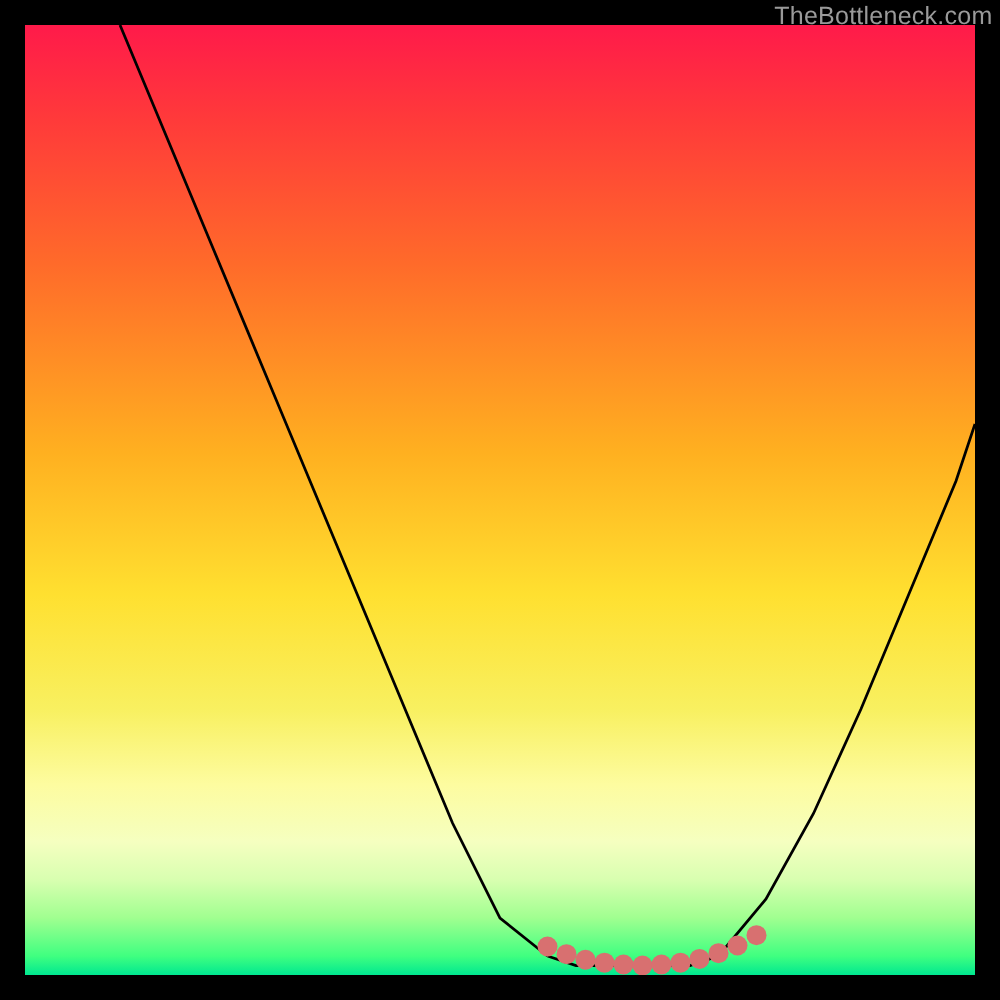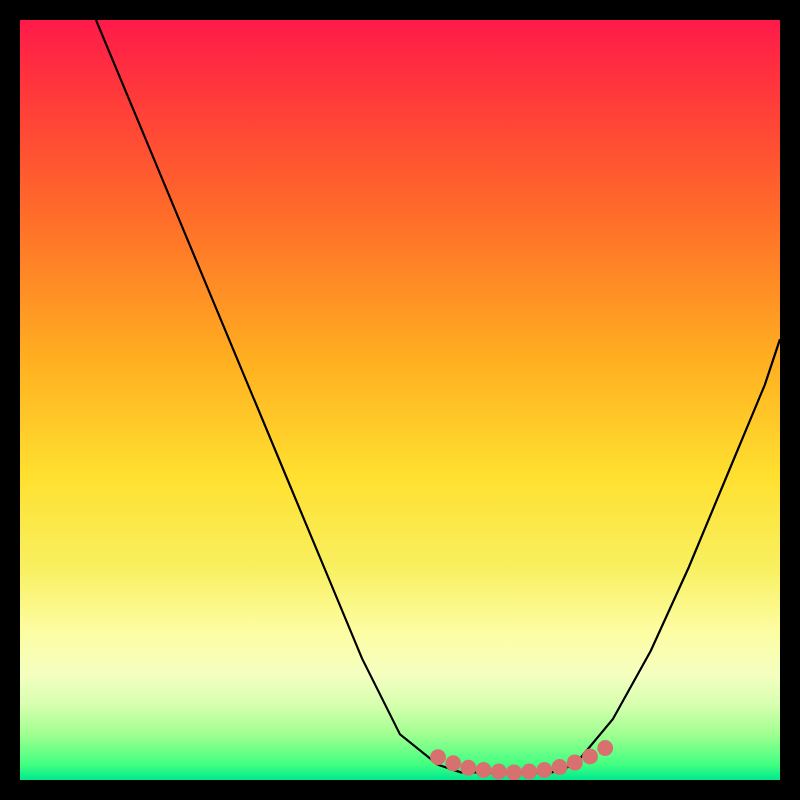--- a/index.html
+++ b/index.html
@@ -55,20 +55,21 @@
     color: #9a9a9a;
     font-size: 20px;
     letter-spacing: 0.2px;
     user-select: none;
   }
 </style>
 </head>
 <body>
 
 <div class="frame">
+  <div class="watermark">TheBottleneck.com</div>
 
   <div class="plot">
     <svg class="curve" viewBox="0 0 760 760" preserveAspectRatio="none">
       <path d="M76.0 0.0 L114.0 91.2 L152.0 182.4 L190.0 273.6 L228.0 364.8 L266.0 456.0 L304.0 547.2 L342.0 638.4 L380.0 714.4 L418.0 744.8 " fill="none" stroke="#000" stroke-width="2.2"></path>
       <path d="M418.0 744.8 L440.8 752.4 L463.6 752.4 L486.4 752.4 L509.2 752.4 L532.0 752.4 L554.8 744.8 " fill="none" stroke="#000" stroke-width="2.2"></path>
       <path d="M554.8 744.8 L592.8 699.2 L630.8 630.8 L668.8 547.2 L706.8 456.0 L744.8 364.8 L760.0 319.2 " fill="none" stroke="#000" stroke-width="2.2"></path>
       <g>
           <circle cx="418.0" cy="737.2" r="8" fill="#d87070"></circle>
           <circle cx="433.2" cy="743.3" r="8" fill="#d87070"></circle>
           <circle cx="448.4" cy="747.8" r="8" fill="#d87070"></circle>

